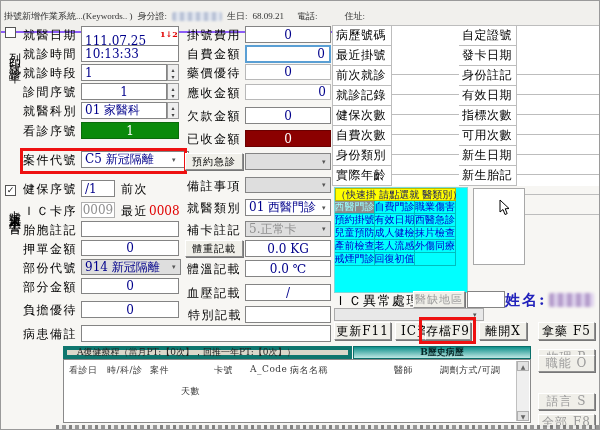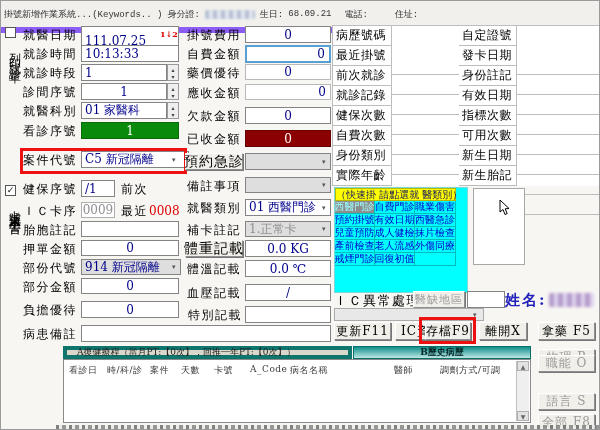--- a/index.html
+++ b/index.html
@@ -1,20 +1,20 @@
 <!DOCTYPE html>
 <html><head>
 <meta charset="utf-8">
 <style>
   html,body{margin:0;padding:0;background:#ffffff;}
   .screen{position:relative;width:600px;height:430px;background:#f7f6f3;overflow:hidden;
           font-family:"DejaVu Serif",serif;border:1px solid #9a9a9a;box-sizing:border-box;}
   .titlebar{position:absolute;left:0;top:0;width:600px;height:32px;background:#f1f0ed;
-            border-bottom:6px solid #8b5cf6;display:flex;align-items:center;gap:5px;
-            padding-left:3px;font-family:Liberation Mono, monospace;font-size:9px;color:#333;box-sizing:border-box;}
+            border-bottom:2px solid #8b5cf6;display:flex;align-items:center;gap:5px;
+            padding-left:3px;font-family:Liberation Serif, serif;font-size:9px;color:#333;box-sizing:border-box;}
   .lbl{position:absolute;font-size:12px;color:#000;letter-spacing:1.5px;white-space:nowrap;line-height:14px;}
   .inp{position:absolute;background:#fff;border:1px solid #848484;font-size:12px;color:#00008b;
        display:flex;align-items:center;justify-content:center;white-space:nowrap;box-sizing:border-box;}
   .inp.lt{justify-content:flex-start;padding-left:3px;}
   .inp.flat{border-color:#b8b8b8;}
   .inp.gray{background:#dedede;}
   .inp.focus{border:2px solid #5a9fd4;}
   .green{background:#0a8a0a;color:#fff;border-color:#0a6a0a;}
   .dkred{background:#8b0000;color:#fff;border-color:#6b0000;}
   .dd{justify-content:flex-start;padding-left:3px;padding-right:11px;}
@@ -158,37 +158,37 @@
 
   <span class="lbl" style="left:186px;top:85px;">應收金額</span>
   <div class="inp flat" style="left:244px;top:83px;width:86px;height:16px;justify-content:flex-end;padding-right:4px;">0</div>
 
   <span class="lbl" style="left:186px;top:108px;">欠款金額</span>
   <div class="inp" style="left:244px;top:106px;width:86px;height:17px;">0</div>
 
   <span class="lbl" style="left:186px;top:131px;">已收金額</span>
   <div class="inp dkred" style="left:244px;top:129px;width:86px;height:17px;">0</div>
 
-  <div class="btn" style="left:184px;top:152px;width:58px;height:17px;font-size:14px;">預約急診</div>
+  <div class="btn" style="left:184px;top:152px;width:58px;height:17px;font-size:10px;">預約急診</div>
   <div class="inp gray dd" style="left:244px;top:152px;width:86px;height:17px;"></div>
   <span class="ddg" style="left:321px;top:157px;">▾</span>
 
   <span class="lbl" style="left:186px;top:178px;">備註事項</span>
   <div class="inp gray dd" style="left:244px;top:176px;width:86px;height:16px;"></div>
   <span class="ddg" style="left:321px;top:180px;">▾</span>
 
   <span class="lbl" style="left:186px;top:200px;">就醫類別</span>
   <div class="inp lt dd" style="left:244px;top:198px;width:86px;height:17px;">01 西醫門診</div>
   <span class="ddg" style="left:321px;top:203px;">▾</span>
 
   <span class="lbl" style="left:186px;top:222px;">補卡註記</span>
-  <div class="inp lt dd gray" style="left:244px;top:220px;width:86px;height:16px;color:#909090;">1.正常卡</div>
+  <div class="inp lt dd gray" style="left:244px;top:220px;width:86px;height:16px;color:#909090;">5.正常卡</div>
   <span class="ddg" style="left:321px;top:224px;">▾</span>
 
-  <div class="btn" style="left:184px;top:239px;width:58px;height:17px;font-size:14px;">體重記載</div>
+  <div class="btn" style="left:184px;top:239px;width:58px;height:17px;font-size:10px;">體重記載</div>
   <div class="inp" style="left:244px;top:239px;width:86px;height:17px;">0.0 KG</div>
 
   <span class="lbl" style="left:186px;top:261px;">體溫記載</span>
   <div class="inp" style="left:244px;top:259px;width:86px;height:17px;">0.0 ℃</div>
 
   <span class="lbl" style="left:186px;top:285px;">血壓記載</span>
   <div class="inp" style="left:244px;top:283px;width:86px;height:17px;">/</div>
 
   <span class="lbl" style="left:187px;top:307px;">特別記載</span>
   <div class="inp" style="left:244px;top:305px;width:86px;height:17px;"></div>
@@ -285,21 +285,21 @@
   <div class="btn dis" style="left:537px;top:392px;width:57px;height:17px;">語言 S</div>
   <div class="btn dis" style="left:537px;top:413px;width:57px;height:17px;">全部 F8</div>
 
   <div class="tab tabA" style="left:62px;top:345px;width:289px;padding-left:10px;">A復健療程（當月PT:【0次】，回推一年PT:【0次】）</div>
   <div class="tab tabB" style="left:352px;top:345px;width:178px;">B歷史病歷</div>
 
   <div class="tablebox">
     <span class="th" style="left:5px;">看診日</span>
     <span class="th" style="left:43px;">時/科/診</span>
     <span class="th" style="left:86px;">案件</span>
-    <span class="th" style="left:117px;">天數</span>
+    <span class="th" style="left:117px;margin-top:21px;">天數</span>
     <span class="th" style="left:150px;">卡號</span>
     <span class="th" style="left:186px;">A_Code</span>
     <span class="th" style="left:226px;">病名名稱</span>
     <span class="th" style="left:330px;">醫師</span>
     <span class="th" style="left:376px;">調劑方式/可調</span>
     <div class="sbar">
       <span class="sarr" style="top:0;">▲</span>
       <span class="sarr" style="top:50px;">▼</span>
     </div>
   </div>

